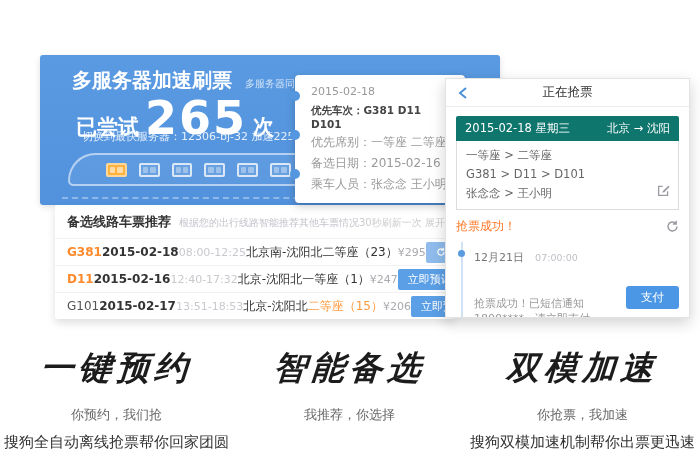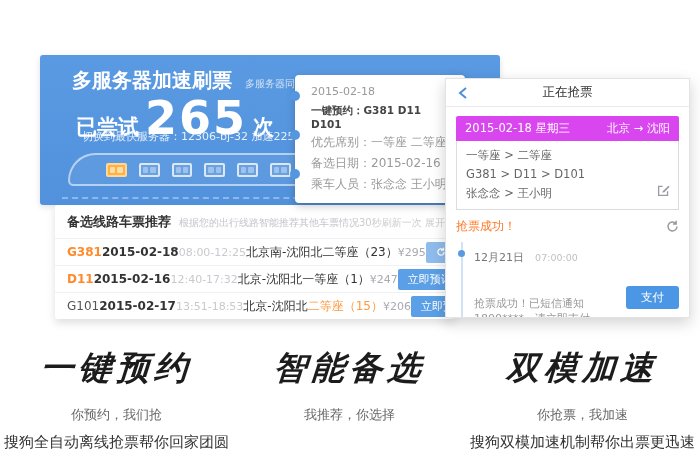--- a/index.html
+++ b/index.html
@@ -100,21 +100,21 @@
   }
   .panel-header {
     position:relative; height:28px; border-bottom:1px solid #ececef;
     display:flex; align-items:center; justify-content:center;
   }
   .back-btn { position:absolute; left:8px; top:5px; width:18px; height:18px;
     display:flex; align-items:center; justify-content:center; cursor:pointer; }
   .panel-title { font-size:12.5px; color:#333; }
   .panel-body { padding:9px 10px 0; }
   .date-bar {
-    background:#d946ef; color:#fff; font-size:11.5px; padding:5px 9px;
+    background:#0f766e; color:#fff; font-size:11.5px; padding:5px 9px;
     display:flex; justify-content:space-between; border-radius:2px 2px 0 0;
   }
   .summary-box {
     border:1px solid #dcdce0; border-top:none; padding:5px 9px 6px;
     font-size:11.5px; color:#666; line-height:19px; position:relative;
   }
   .edit-icon { position:absolute; right:8px; bottom:6px; cursor:pointer; }
   .status-row { display:flex; justify-content:space-between; align-items:center; margin-top:8px; }
   .status-text { color:#ff7723; font-size:12px; }
   .refresh-btn { cursor:pointer; display:flex; }
@@ -192,21 +192,21 @@
       </span>
   </div>
   <div class="track"></div>
 </div>
 
 <div class="ticket-card">
   <span class="notch" style="top:16px"></span>
   <span class="notch" style="top:55px"></span>
   <span class="notch" style="top:94px"></span>
   <div class="tc-date">2015-02-18</div>
-  <div class="tc-trains">一键预约：G381  D11  D101</div>
+  <div class="tc-trains">优先车次：G381  D11  D101</div>
   <div class="tc-line">优先席别：一等座  二等座</div>
   <div class="tc-line">备选日期：2015-02-16  2015-02-17</div>
   <div class="tc-line">乘车人员：张念念  王小明</div>
 </div>
 
 <div class="table-card">
   <div class="table-head">
     <span class="table-title">备选线路车票推荐</span>
     <span class="table-sub">根据您的出行线路智能推荐其他车票情况</span>
     <span class="table-note">30秒刷新一次  展开</span>

